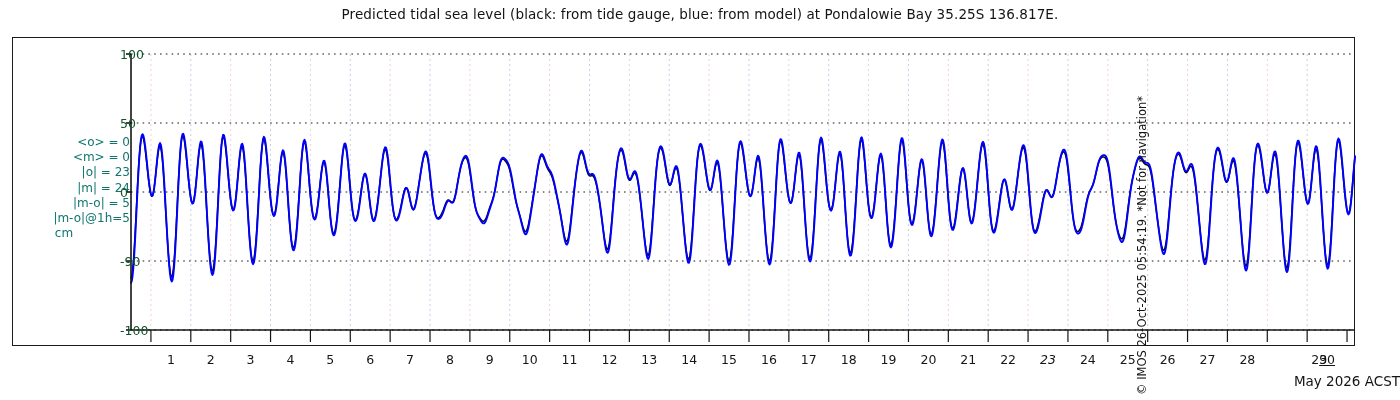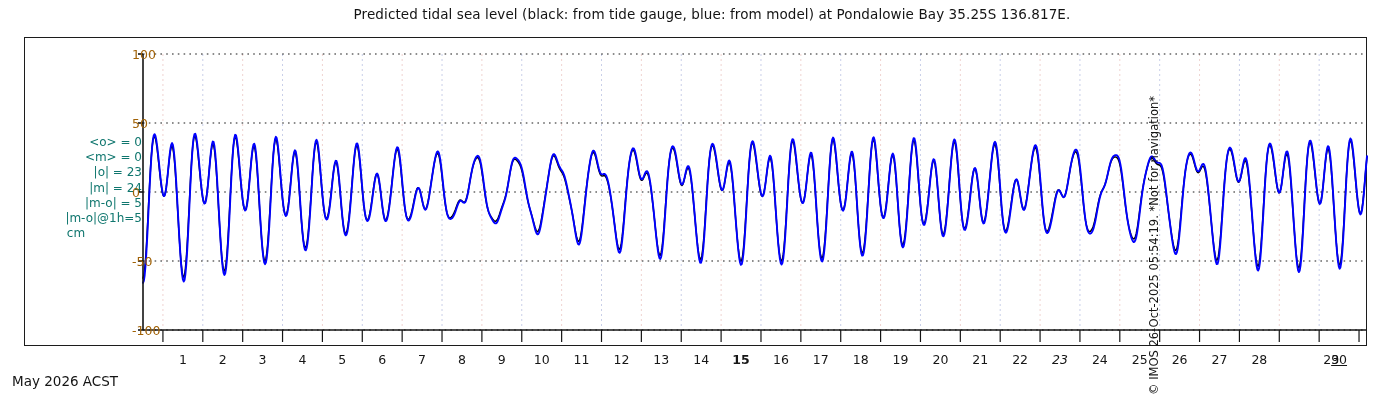--- a/index.html
+++ b/index.html
@@ -10,21 +10,21 @@
   body {
     width: 1400px;
     height: 400px;
     font-family: "DejaVu Sans", "Liberation Sans", sans-serif;
     color: #1a1a1a;
     position: relative;
     overflow: hidden;
   }
   #root {
     position: absolute;
-    left: 12px; top: 0;
+    left: 0; top: 0;
     width: 1166px;
     height: 400px;
   }
   .chart-title {
     position: absolute;
     left: 0;
     top: 6px;
     width: 1400px;
     text-align: center;
     font-size: 13.5px;
@@ -61,39 +61,39 @@
   #plot-svg {
     position: absolute;
     left: 0;
     top: 0;
     width: 1400px;
     height: 400px;
   }
   .ytick-label {
     position: absolute;
     font-size: 12.5px;
-    color: #a16207;
+    color: #14532d;
     white-space: nowrap;
     left: 120px;
     transform: translateY(-50%);
   }
   .xtick-label {
     position: absolute;
     font-size: 12.5px;
     color: #161616;
     top: 352px;
     transform: translateX(-50%);
     white-space: nowrap;
   }
   .xaxis-title {
     position: absolute;
     top: 373px;
     left: 0;
     width: 1400px;
-    text-align: left;
+    text-align: right;
     font-size: 13.5px;
     color: #141414;
   }
   .credit {
     position: absolute;
     right: -2px;
     top: 0px;
     height: 400px;
     width: 26px;
     display: flex;
@@ -216,39 +216,39 @@
         <line x1="1267.28664495114" y1="330" x2="1267.28664495114" y2="342" stroke="#141414" stroke-width="1.2"></line>
         <line x1="1307.1563517915308" y1="330" x2="1307.1563517915308" y2="342" stroke="#141414" stroke-width="1.2"></line>
         <line x1="1347.0260586319218" y1="330" x2="1347.0260586319218" y2="342" stroke="#141414" stroke-width="1.2"></line>
       </g>
     </svg>
 
   <div id="ytick-layer">
       <div class="ytick-label" style="top: 54px;">100</div>
       <div class="ytick-label" style="top: 123px;">50</div>
       <div class="ytick-label" style="top: 192px;">0</div>
-      <div class="ytick-label" style="top: 261px;">-50</div>
+      <div class="ytick-label" style="top: 261px;">-90</div>
       <div class="ytick-label" style="top: 330px;">-100</div>
     </div>
   <div id="xtick-layer">
       <div class="xtick-label" style="left: 170.87px;">1</div>
       <div class="xtick-label" style="left: 210.739px;">2</div>
       <div class="xtick-label" style="left: 250.609px;">3</div>
       <div class="xtick-label" style="left: 290.479px;">4</div>
       <div class="xtick-label" style="left: 330.349px;">5</div>
       <div class="xtick-label" style="left: 370.218px;">6</div>
       <div class="xtick-label" style="left: 410.088px;">7</div>
       <div class="xtick-label" style="left: 449.958px;">8</div>
       <div class="xtick-label" style="left: 489.827px;">9</div>
       <div class="xtick-label" style="left: 529.697px;">10</div>
       <div class="xtick-label" style="left: 569.567px;">11</div>
       <div class="xtick-label" style="left: 609.436px;">12</div>
       <div class="xtick-label" style="left: 649.306px;">13</div>
       <div class="xtick-label" style="left: 689.176px;">14</div>
-      <div class="xtick-label" style="left: 729.046px; font-weight: bold;">15</div>
+      <div class="xtick-label" style="left: 729.046px;">15</div>
       <div class="xtick-label" style="left: 768.915px;">16</div>
       <div class="xtick-label" style="left: 808.785px;">17</div>
       <div class="xtick-label" style="left: 848.655px;">18</div>
       <div class="xtick-label" style="left: 888.524px;">19</div>
       <div class="xtick-label" style="left: 928.394px;">20</div>
       <div class="xtick-label" style="left: 968.264px;">21</div>
       <div class="xtick-label" style="left: 1008.13px;">22</div>
       <div class="xtick-label" style="left: 1048px; font-style: italic;">23</div>
       <div class="xtick-label" style="left: 1087.87px;">24</div>
       <div class="xtick-label" style="left: 1127.74px;">25</div>

